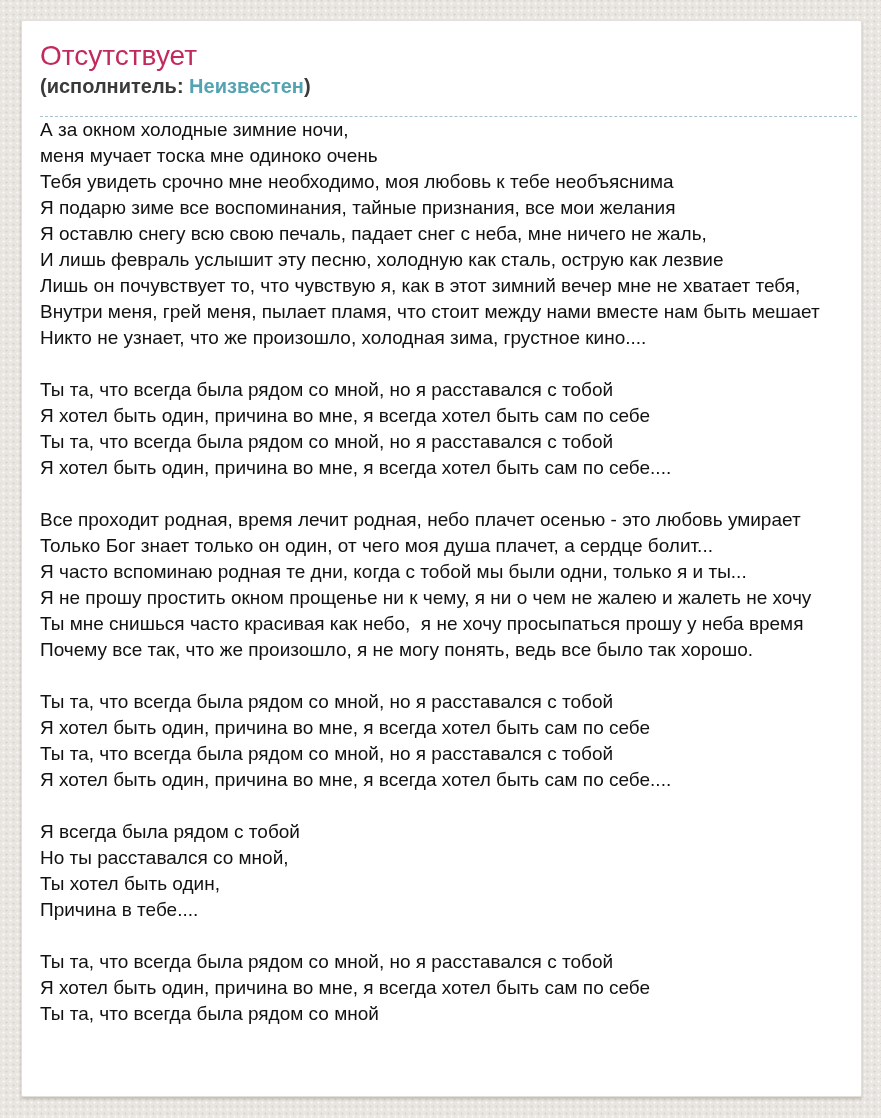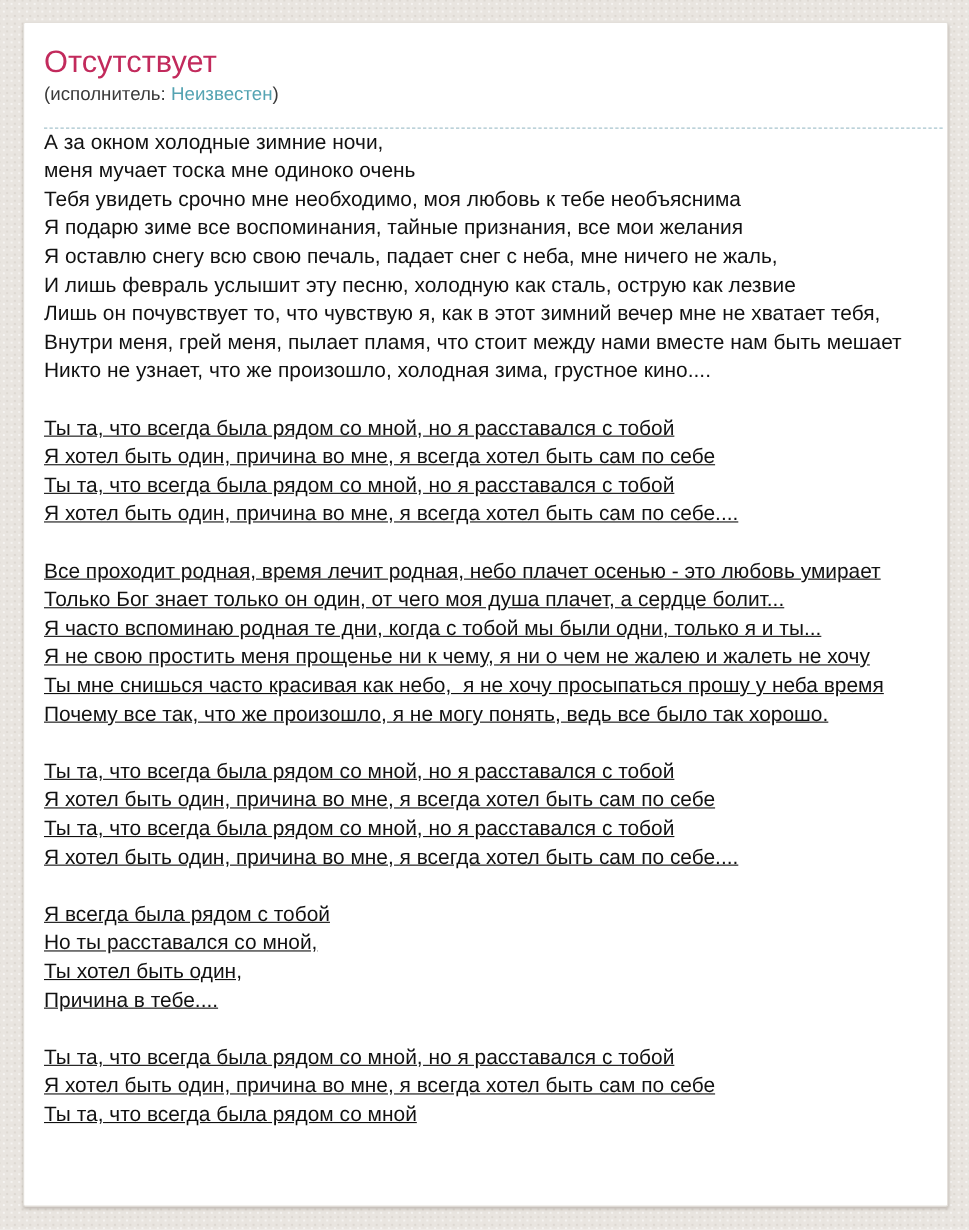--- a/index.html
+++ b/index.html
@@ -37,42 +37,42 @@
     padding-bottom: 19px;
   }
   .song-title {
     margin: 6px 0 2px 0;
     font-size: 28px;
     line-height: 34px;
     font-weight: 400;
     color: #c22a5c;
   }
   .artist-line {
-    font-size: 17px;
+    font-size: 20px;
     line-height: 22px;
     color: #3a3a3a;
+    font-weight: bold;
   }
   .artist-link {
     color: #54a3b2;
     text-decoration: none;
     cursor: pointer;
   }
   .lyrics {
     margin-top: 0;
     font-size: 19px;
     line-height: 26px;
     color: #111111;
     overflow: hidden;
   }
   .line {
     white-space: pre;
   }
   .stanza + .stanza {
     margin-top: 26px;
-    text-decoration: underline;
   }
 </style>
 </head>
 <body>
 
 <div class="card">
   <div class="header">
     <h1 class="song-title">Отсутствует</h1>
     <div class="artist-line"><span>(исполнитель: </span><a class="artist-link" href="#">Неизвестен</a><span>)</span></div>
   </div>
@@ -92,21 +92,21 @@
     <div class="stanza">
       <div class="line">Ты та, что всегда была рядом со мной, но я расставался с тобой</div>
       <div class="line">Я хотел быть один, причина во мне, я всегда хотел быть сам по себе</div>
       <div class="line">Ты та, что всегда была рядом со мной, но я расставался с тобой</div>
       <div class="line">Я хотел быть один, причина во мне, я всегда хотел быть сам по себе....</div>
     </div>
     <div class="stanza">
       <div class="line">Все проходит родная, время лечит родная, небо плачет осенью - это любовь умирает</div>
       <div class="line">Только Бог знает только он один, от чего моя душа плачет, а сердце болит...</div>
       <div class="line">Я часто вспоминаю родная те дни, когда с тобой мы были одни, только я и ты...</div>
-      <div class="line">Я не свою простить меня прощенье ни к чему, я ни о чем не жалею и жалеть не хочу</div>
+      <div class="line">Я не прошу простить окном прощенье ни к чему, я ни о чем не жалею и жалеть не хочу</div>
       <div class="line">Ты мне снишься часто красивая как небо,  я не хочу просыпаться прошу у неба время</div>
       <div class="line">Почему все так, что же произошло, я не могу понять, ведь все было так хорошо.</div>
     </div>
     <div class="stanza">
       <div class="line">Ты та, что всегда была рядом со мной, но я расставался с тобой</div>
       <div class="line">Я хотел быть один, причина во мне, я всегда хотел быть сам по себе</div>
       <div class="line">Ты та, что всегда была рядом со мной, но я расставался с тобой</div>
       <div class="line">Я хотел быть один, причина во мне, я всегда хотел быть сам по себе....</div>
     </div>
     <div class="stanza">

